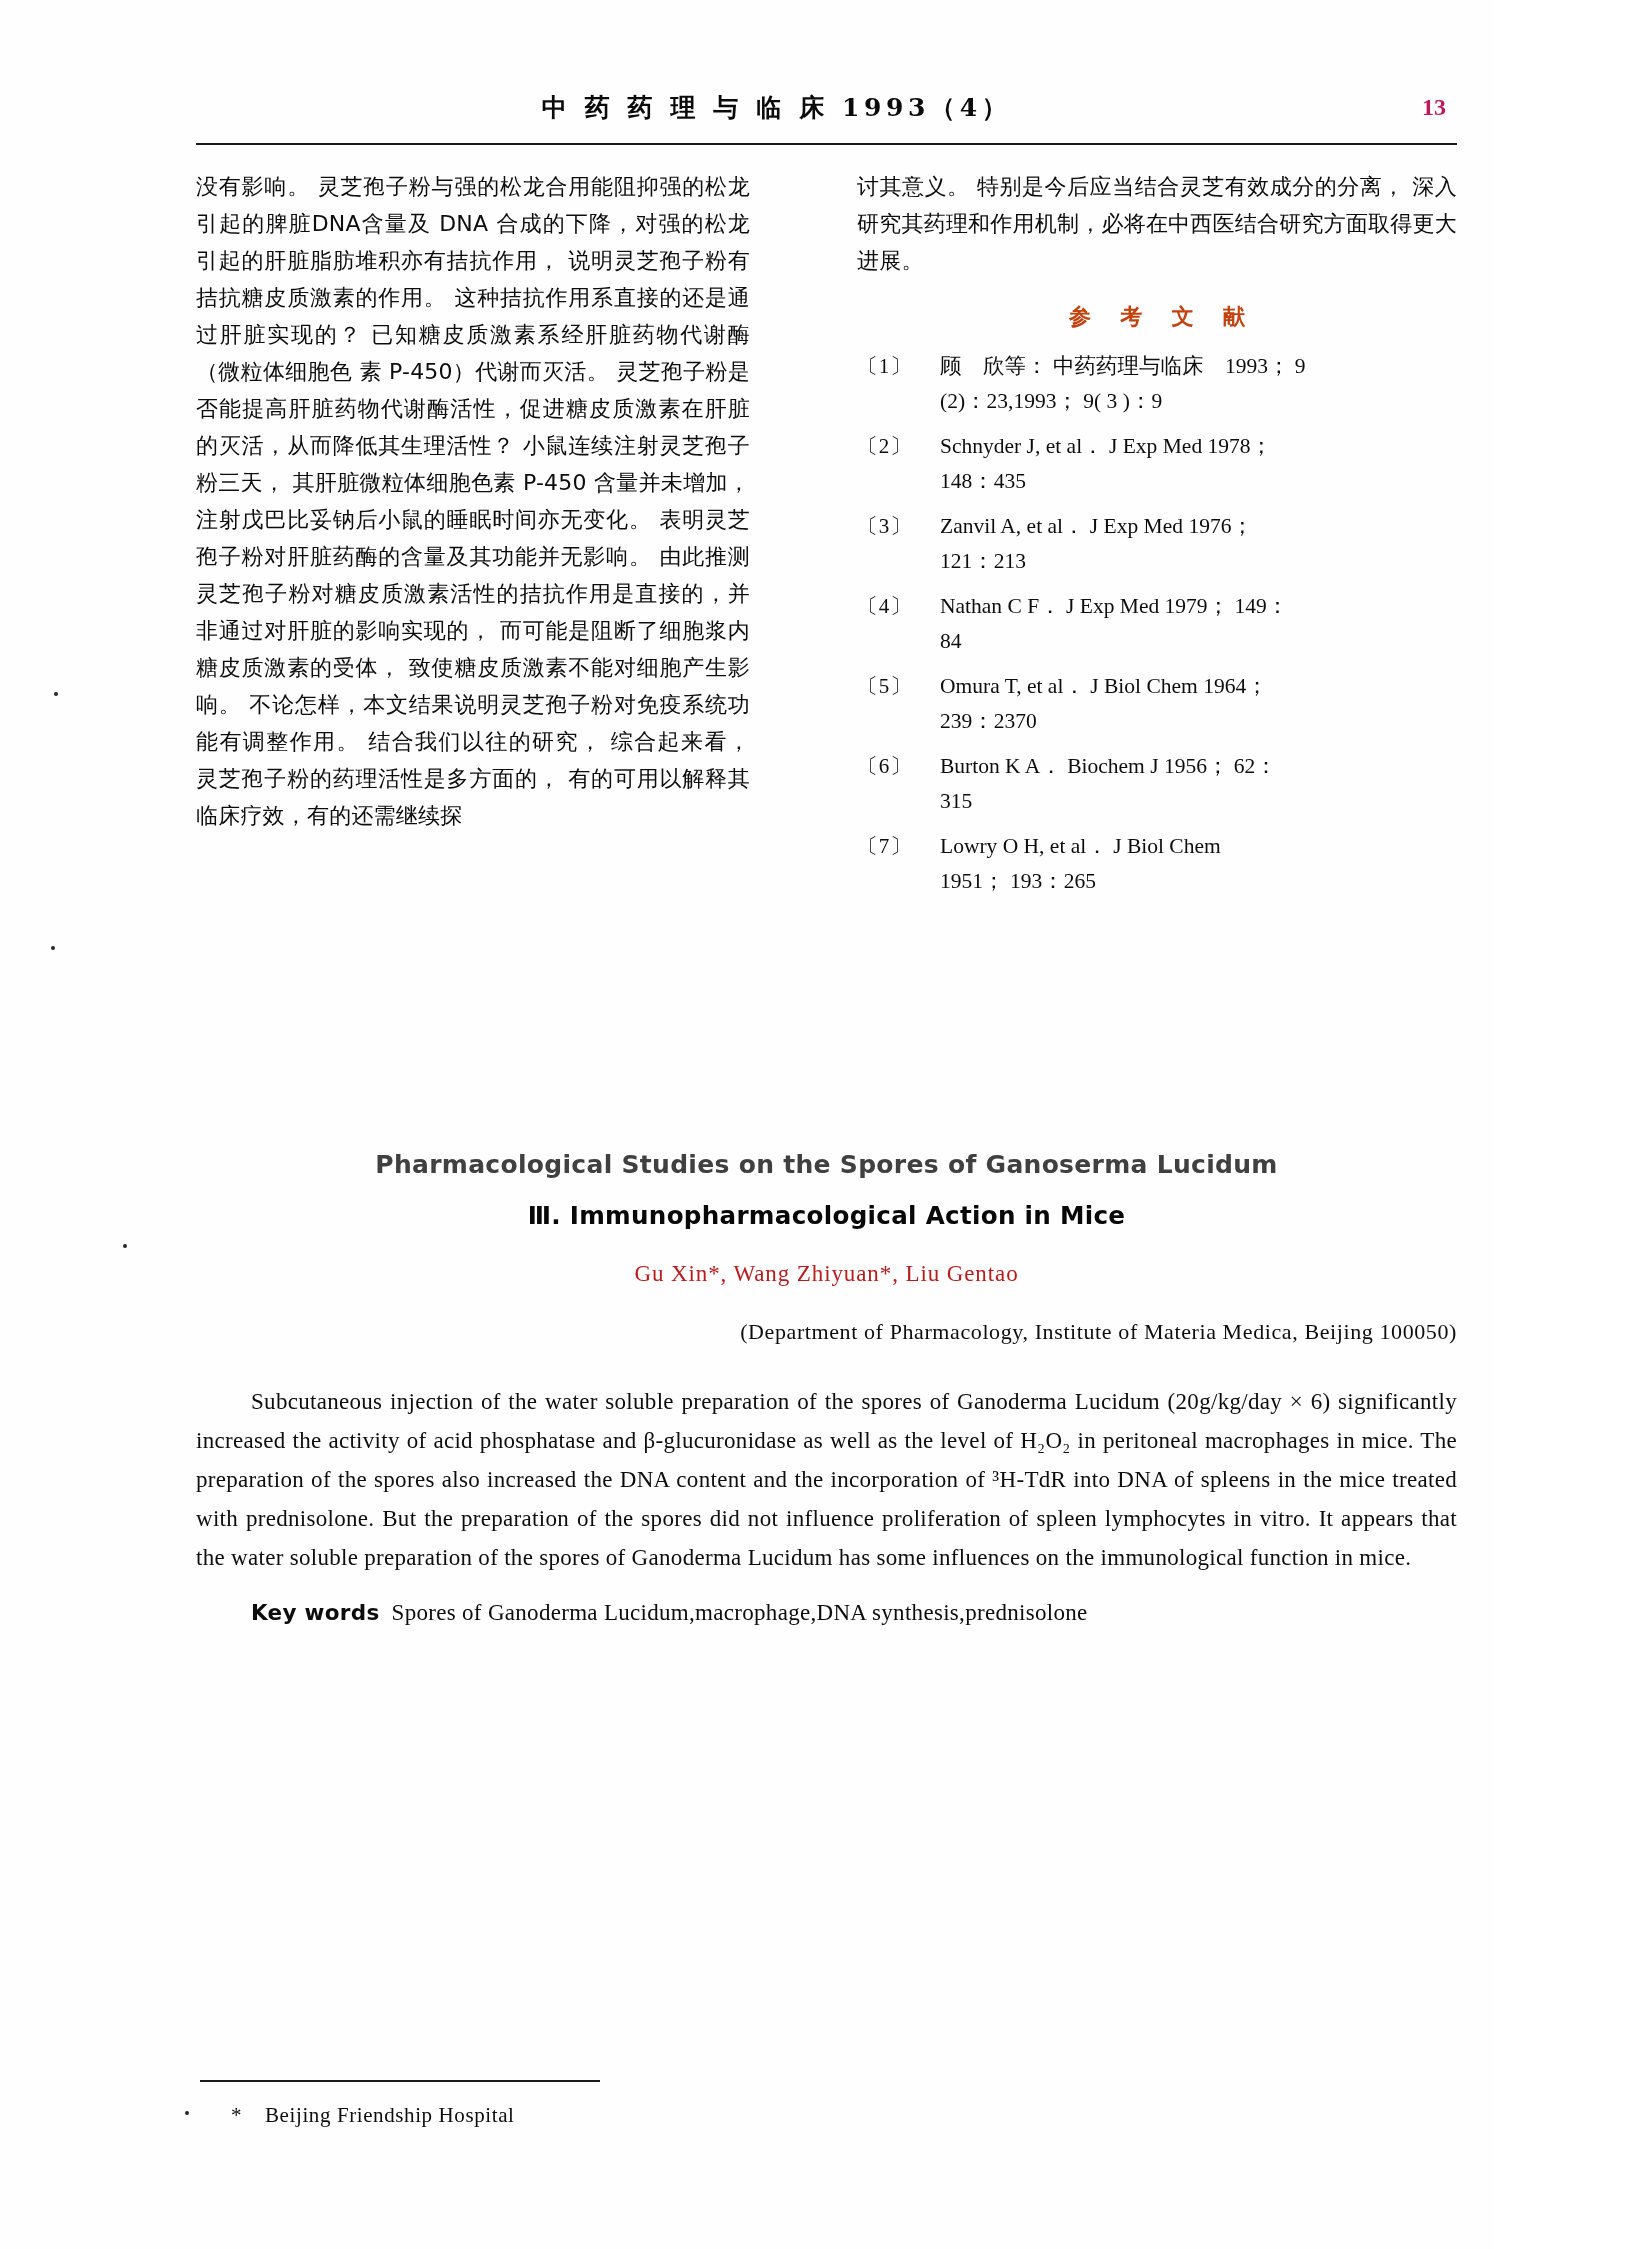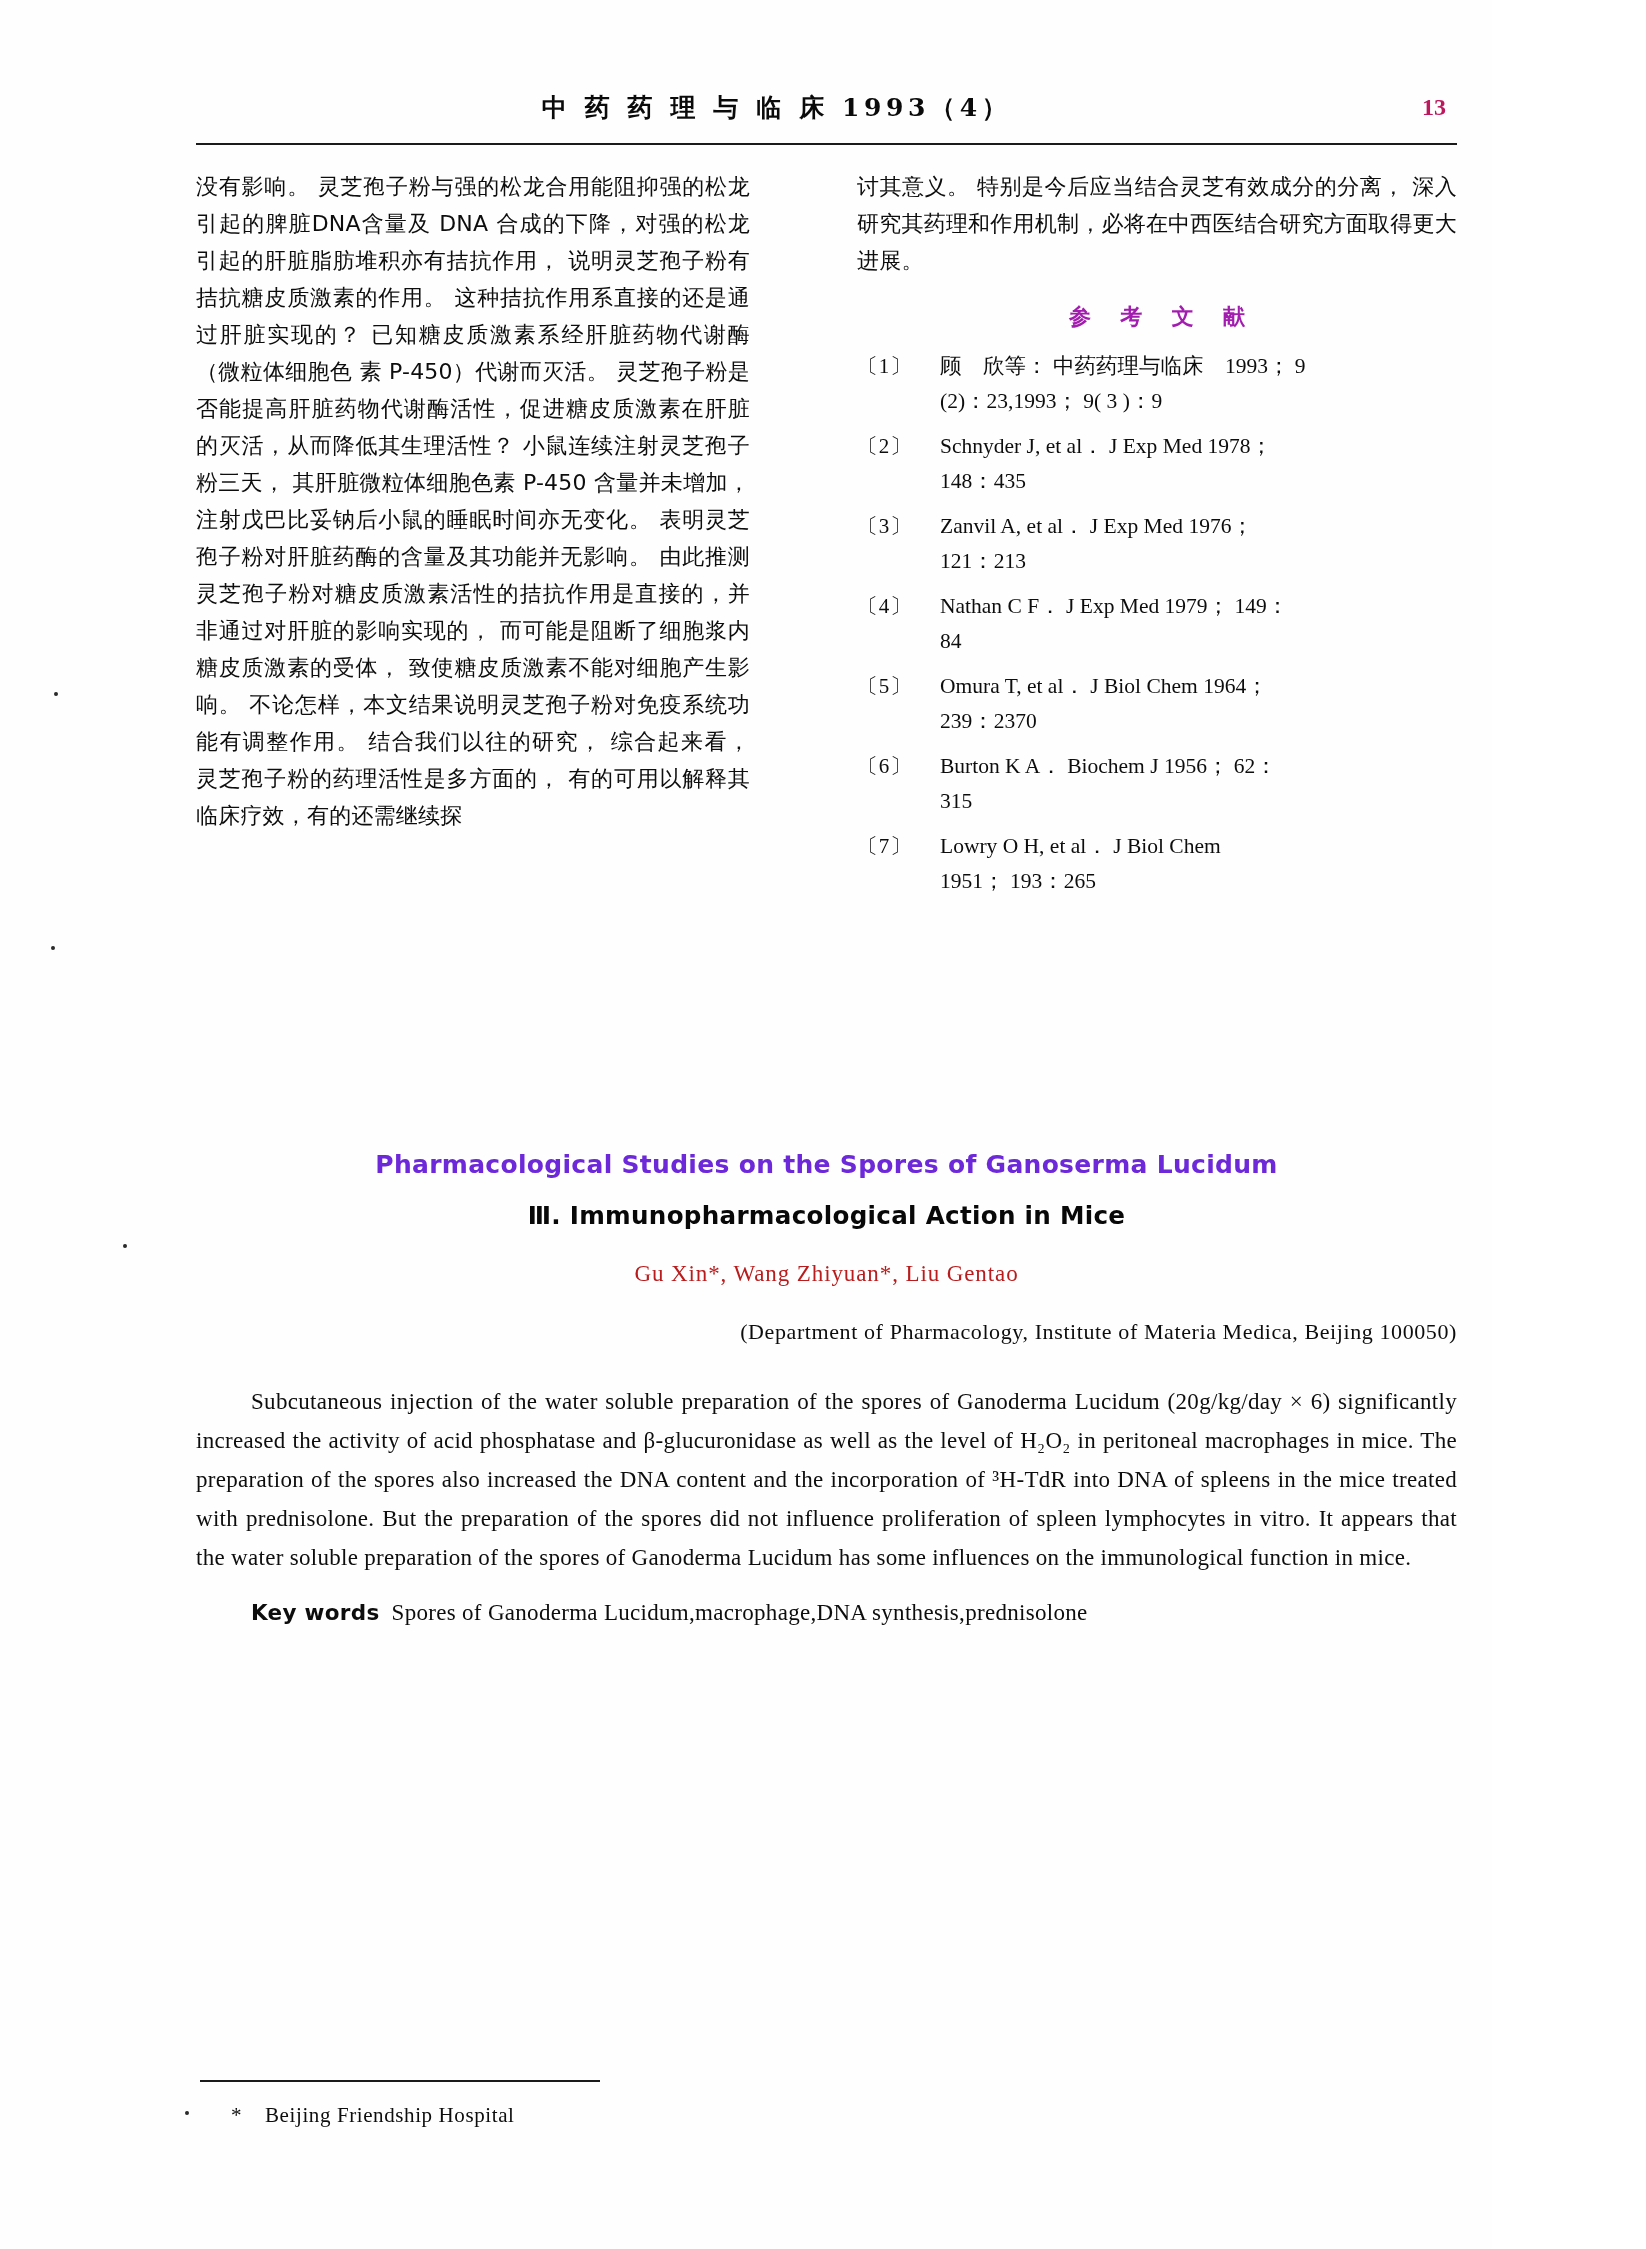--- a/index.html
+++ b/index.html
@@ -96,21 +96,21 @@
 
   
   .ref-heading {
     margin-top: 23px;
     text-align: center;
     font-family: "DejaVu Sans", "Liberation Sans", sans-serif;
     font-size: 22px;
     font-weight: 700;
     letter-spacing: 10.8px;
     padding-left: 10.8px;
-    color: #a21caf;
+    color: #c2410c;
   }
   .ref-list {
     margin: 17px 0 0 0;
     padding: 0;
     list-style: none;
   }
   .ref-item {
     position: relative;
     padding-left: 83px;
     margin-bottom: 10px;
@@ -138,21 +138,21 @@
     left: 196px;
     top: 1150px;
     width: 1261px;
   }
   .en-title {
     text-align: center;
     font-family: "DejaVu Sans", "Liberation Sans", sans-serif;
     font-size: 25px;
     font-weight: 700;
     letter-spacing: 0.3px;
-    color: #6d28d9;
+    color: #404040;
     margin: 0;
   }
   .en-subtitle {
     text-align: center;
     font-family: "DejaVu Sans", "Liberation Sans", sans-serif;
     font-size: 24.6px;
     font-weight: 700;
     letter-spacing: 0.3px;
     color: #080808;
     margin: 21.5px 0 0 0;

